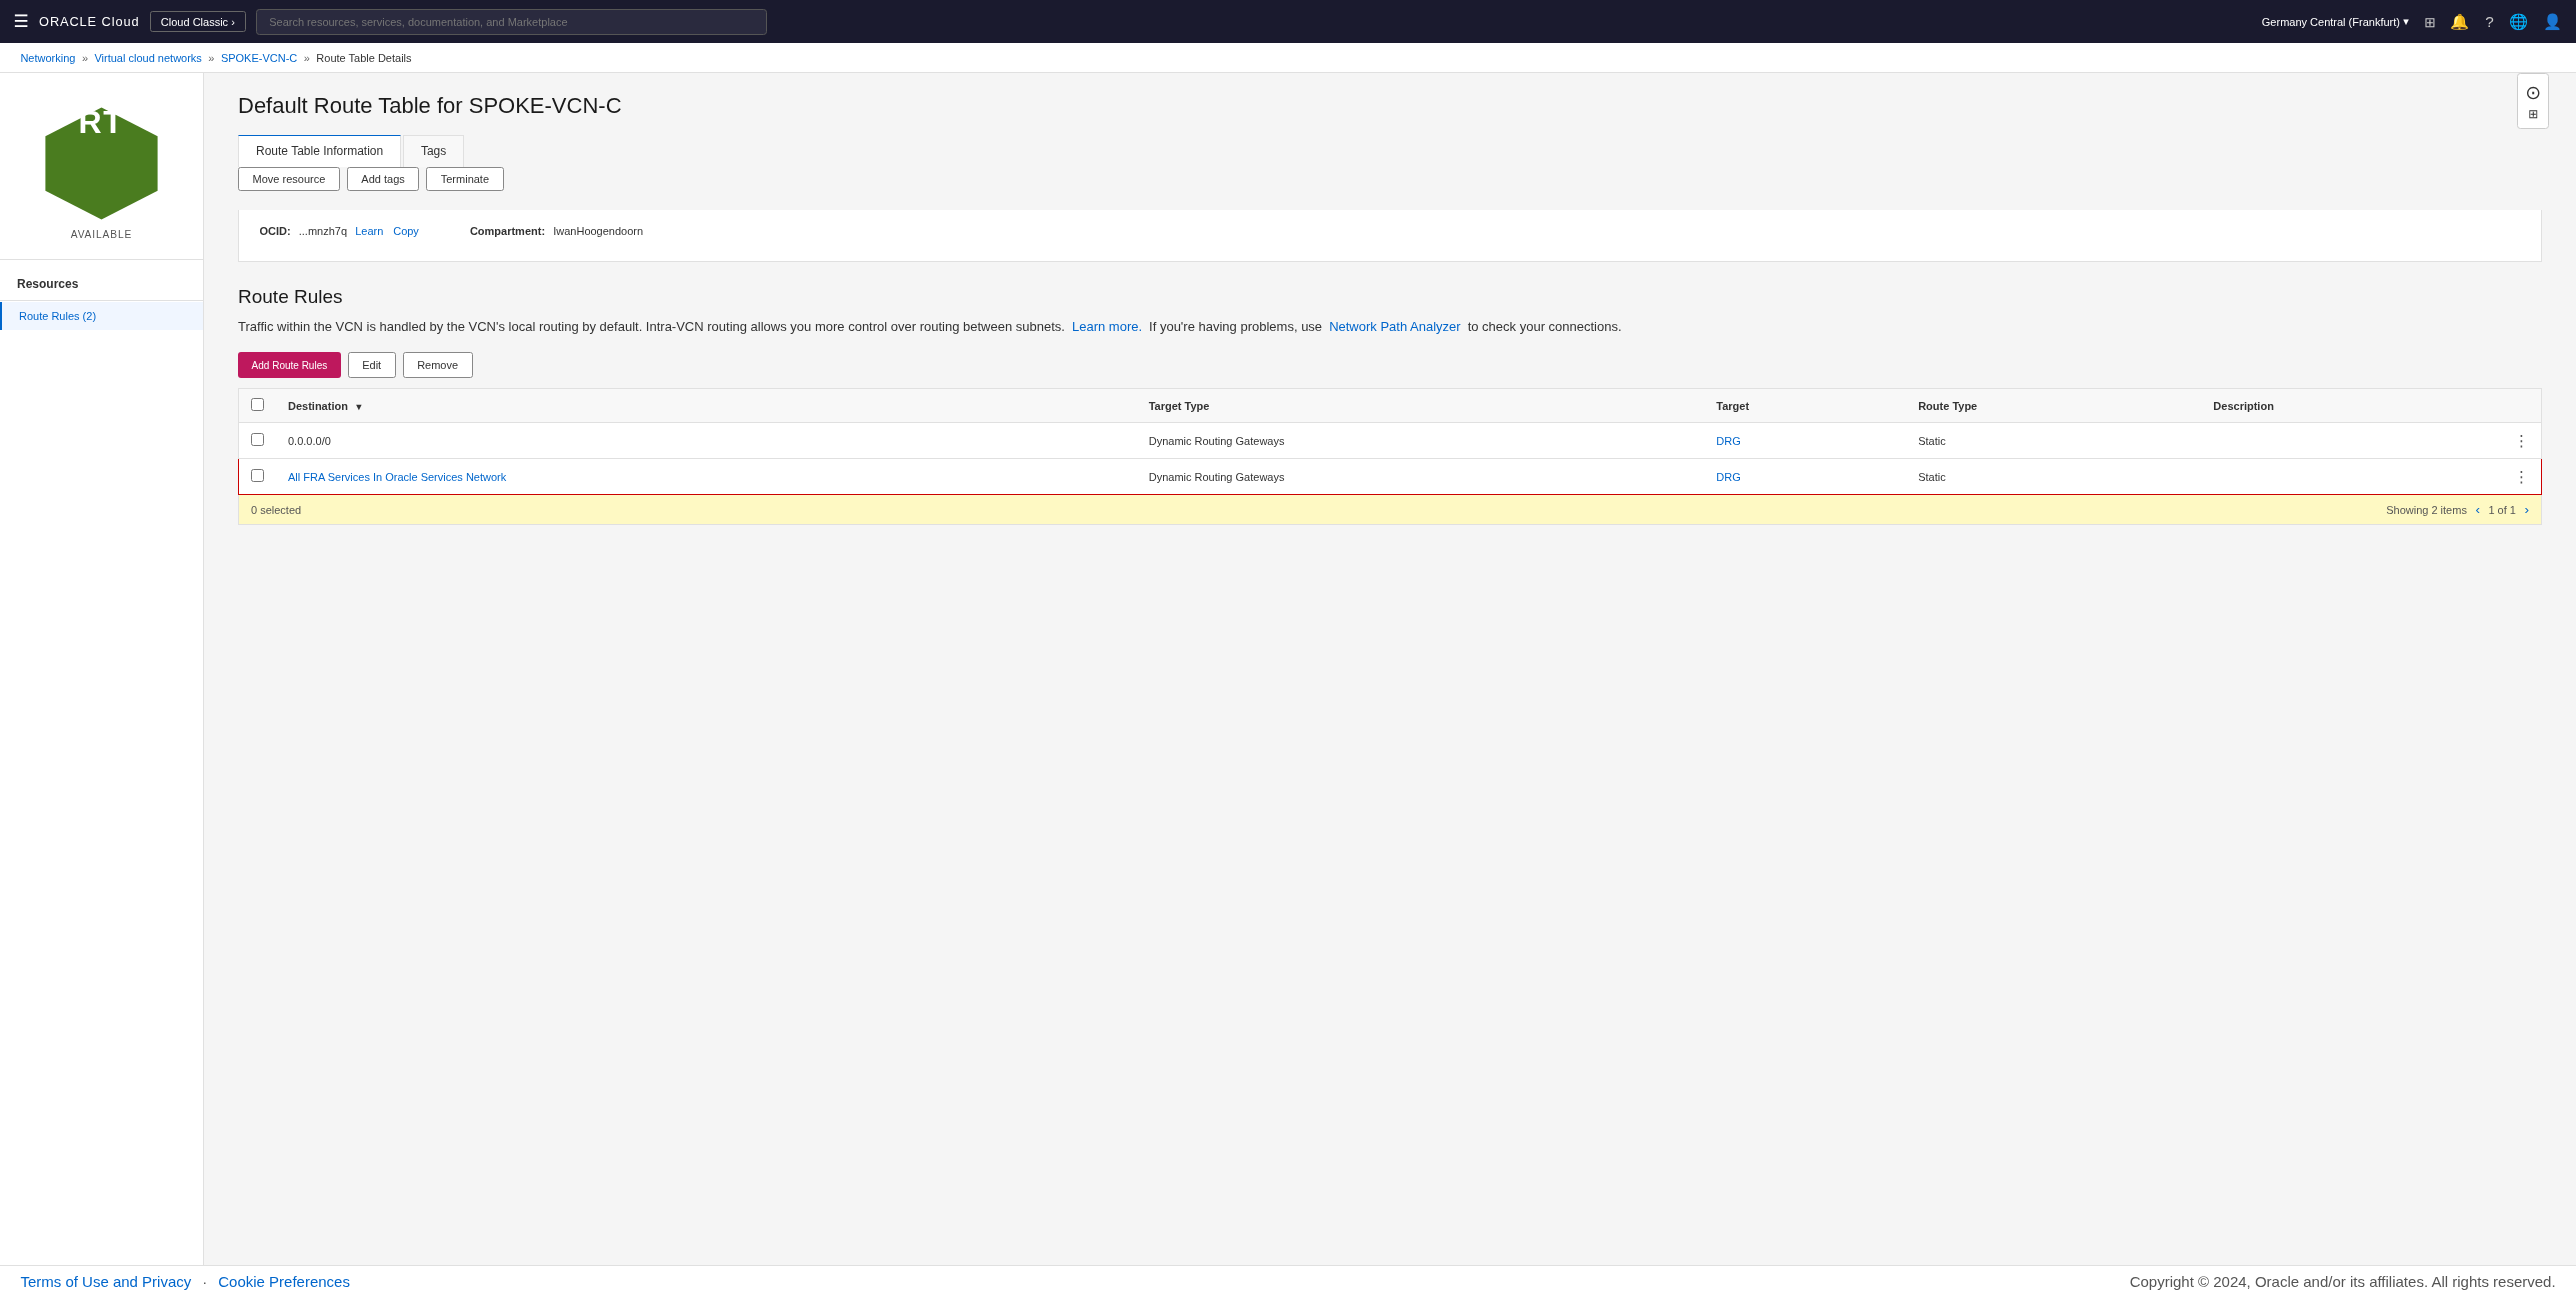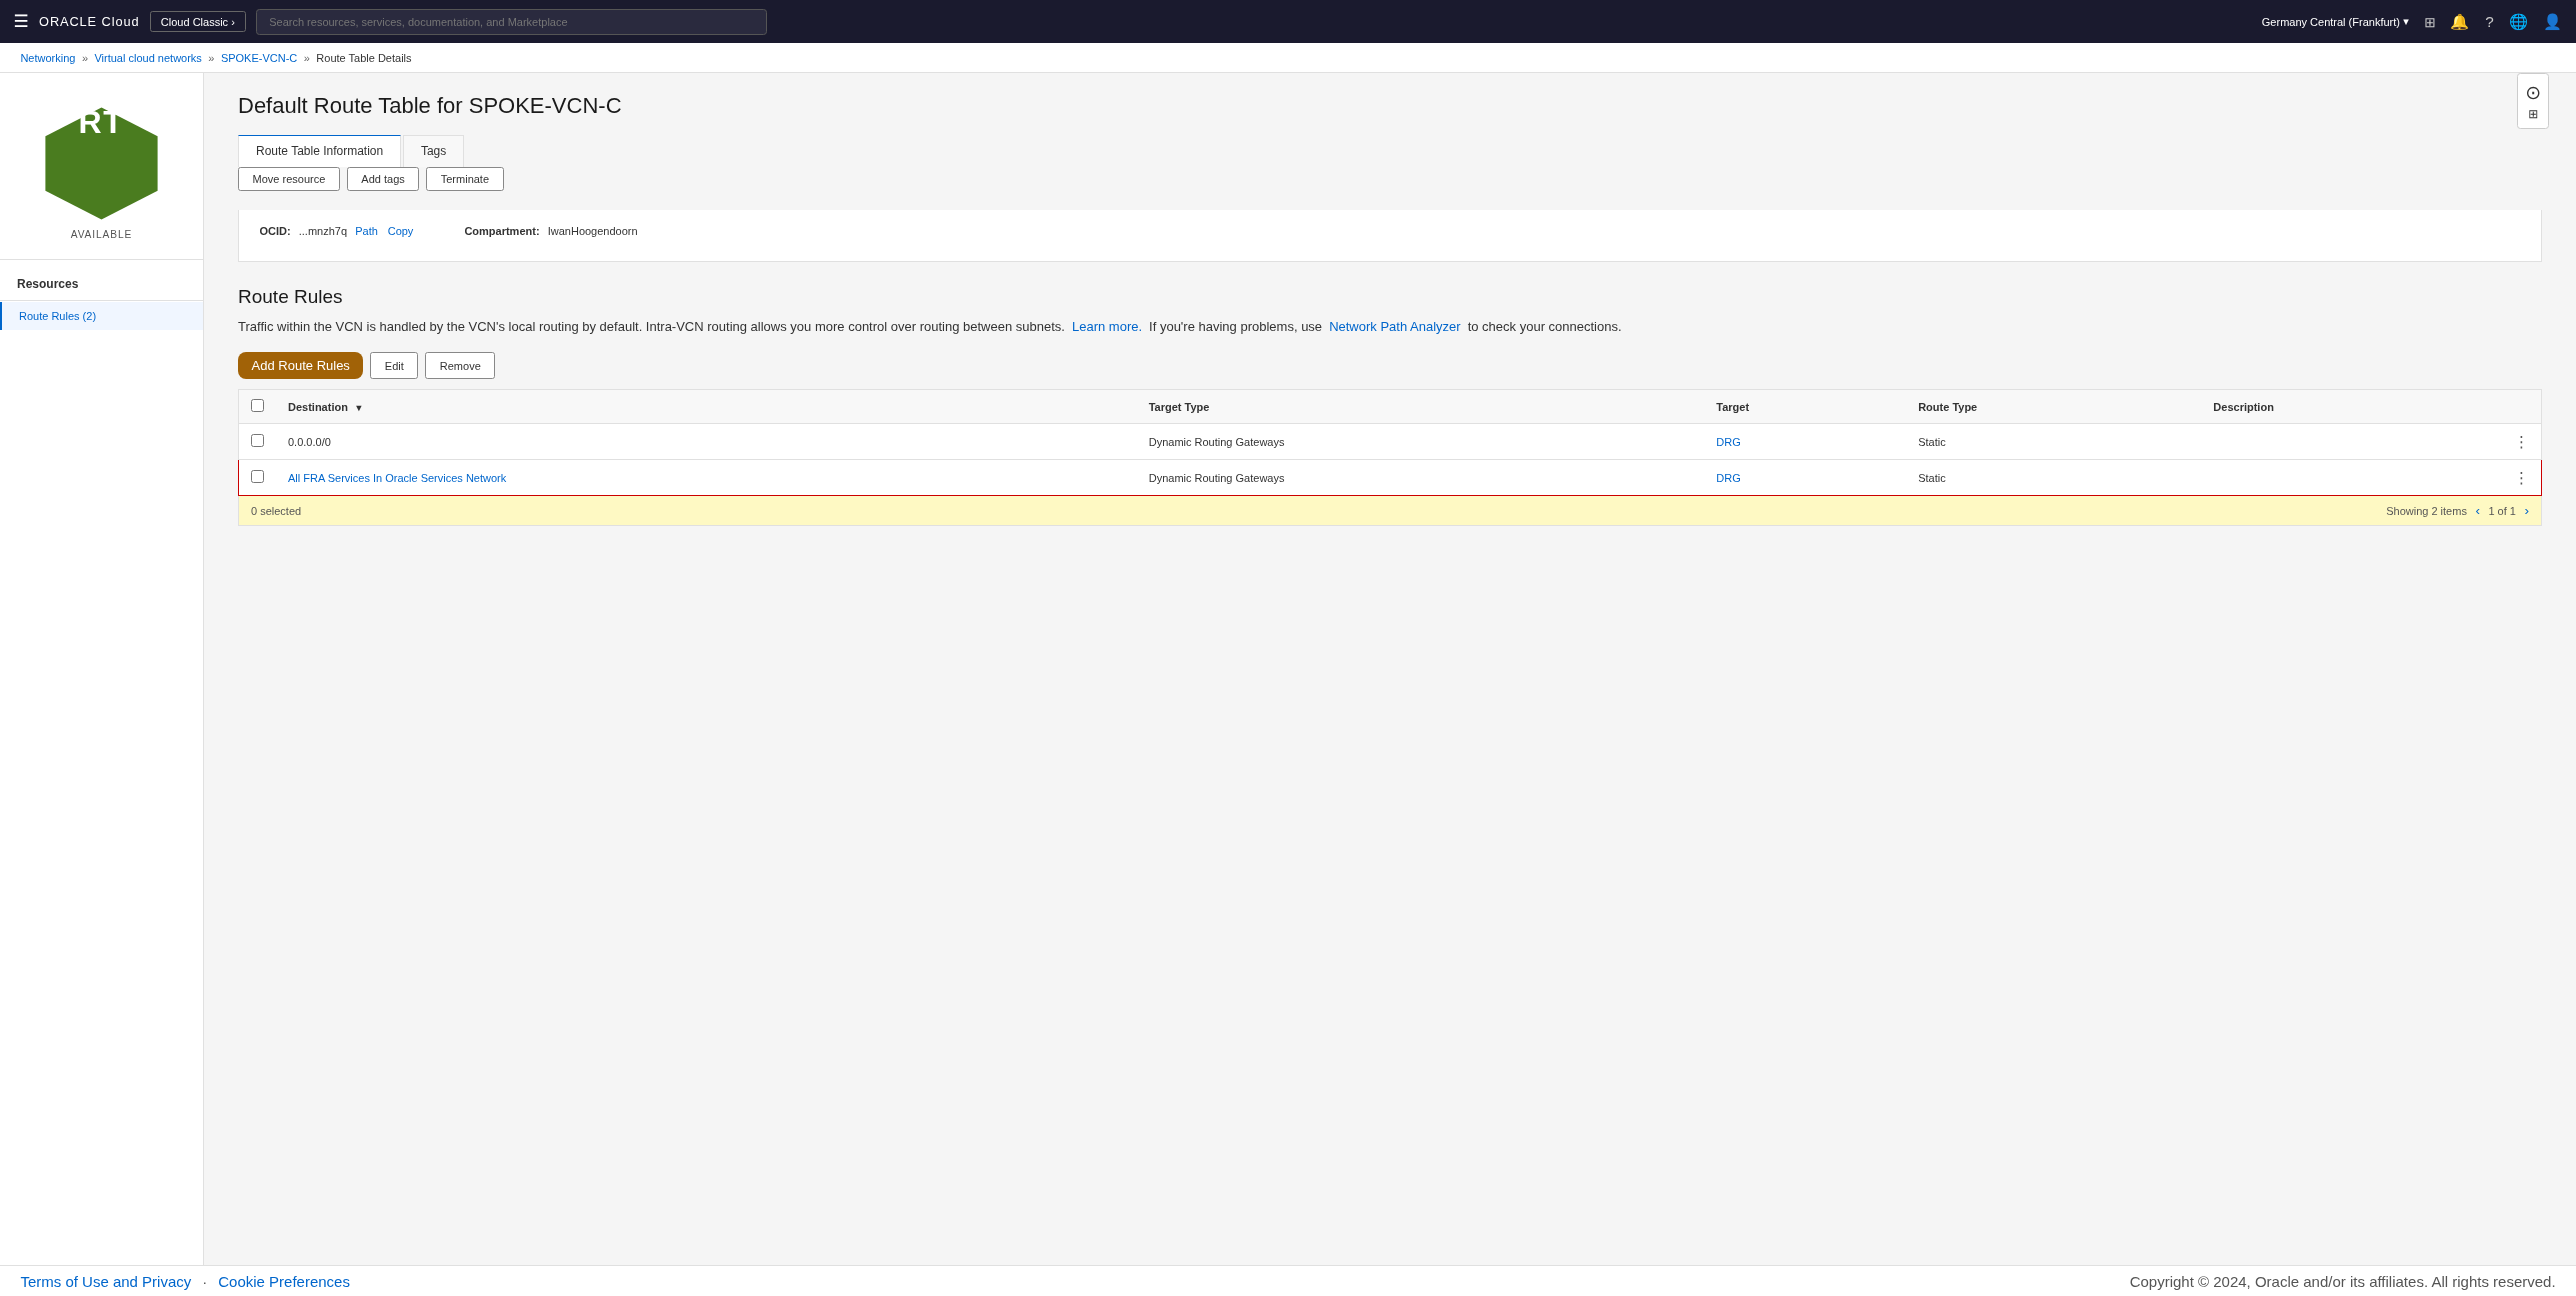--- a/index.html
+++ b/index.html
@@ -86,42 +86,42 @@
       <button style="padding:5.1px 13.6px; border:0.9px solid #888; background:#fff; border-radius:2.6px; font-size:11px; cursor:pointer; color:#333;">Move resource</button>
       <button style="padding:5.1px 13.6px; border:0.9px solid #888; background:#fff; border-radius:2.6px; font-size:11px; cursor:pointer; color:#333;">Add tags</button>
       <button style="padding:5.1px 13.6px; border:0.9px solid #888; background:#fff; border-radius:2.6px; font-size:11px; cursor:pointer; color:#333;">Terminate</button>
     </div>
 
     <div style="background:#fff; border:0.9px solid #e0e0e0; padding:15.3px 20.4px; margin-bottom:24px; border-top:none;">
       <div style="display:flex; gap:51px; margin-bottom:8.5px;">
         <div style="font-size:11px;">
           <strong>OCID:</strong>
           <span style="margin:0 5.1px;">...mnzh7q</span>
-          <a href="#" style="color:#0066cc; text-decoration:none;">Path</a>
+          <a href="#" style="color:#0066cc; text-decoration:none;">Learn</a>
           <a href="#" style="color:#0066cc; text-decoration:none; margin-left:6.8px;">Copy</a>
         </div>
         <div style="font-size:11px;">
           <strong>Compartment:</strong>
           <span style="margin-left:5.1px;">IwanHoogendoorn</span>
         </div>
       </div>
     </div>
 
     <h2 style="font-size:19px; font-weight:500; color:#1a1a1a; margin-bottom:8.5px;">Route Rules</h2>
 
     <p style="font-size:13px; color:#333; margin-bottom:13.6px; line-height:1.7;">
       <span>Traffic within the VCN is handled by the VCN's local routing by default. Intra-VCN routing allows you more control over routing between subnets.</span>
       <a href="#" style="color:#0066cc; text-decoration:none; margin-left:3.4px;">Learn more.</a>
       <span style="margin-left:3.4px;">If you're having problems, use</span>
       <a href="#" style="color:#0066cc; text-decoration:none; margin-left:3.4px;">Network Path Analyzer</a>
       <span style="margin-left:3.4px;">to check your connections.</span>
     </p>
 
     <div style="display:flex; gap:6.8px; margin-bottom:10.2px;">
-      <button style="padding:6px 13.6px; background:#a16207; color:#fff; border:none; border-radius:8px; font-size:13px; cursor:pointer;">Add Route Rules</button>
+      <button style="padding:6px 13.6px; background:#be185d; color:#fff; border:none; border-radius:3px; font-size:10px; cursor:pointer;">Add Route Rules</button>
       <button style="padding:6px 13.6px; background:#fff; color:#333; border:0.9px solid #888; border-radius:2.6px; font-size:11px; cursor:pointer;">Edit</button>
       <button style="padding:6px 13.6px; background:#fff; color:#333; border:0.9px solid #888; border-radius:2.6px; font-size:11px; cursor:pointer;">Remove</button>
     </div>
 
     <table style="width:100%; border-collapse:collapse; background:#fff; border:0.9px solid #e0e0e0;">
       <thead>
         <tr>
           <th style="width:34px; padding:8.5px 12px; background:#f8f8f8; border-bottom:1.7px solid #e0e0e0;">
             <input type="checkbox" style="">
           </th>

